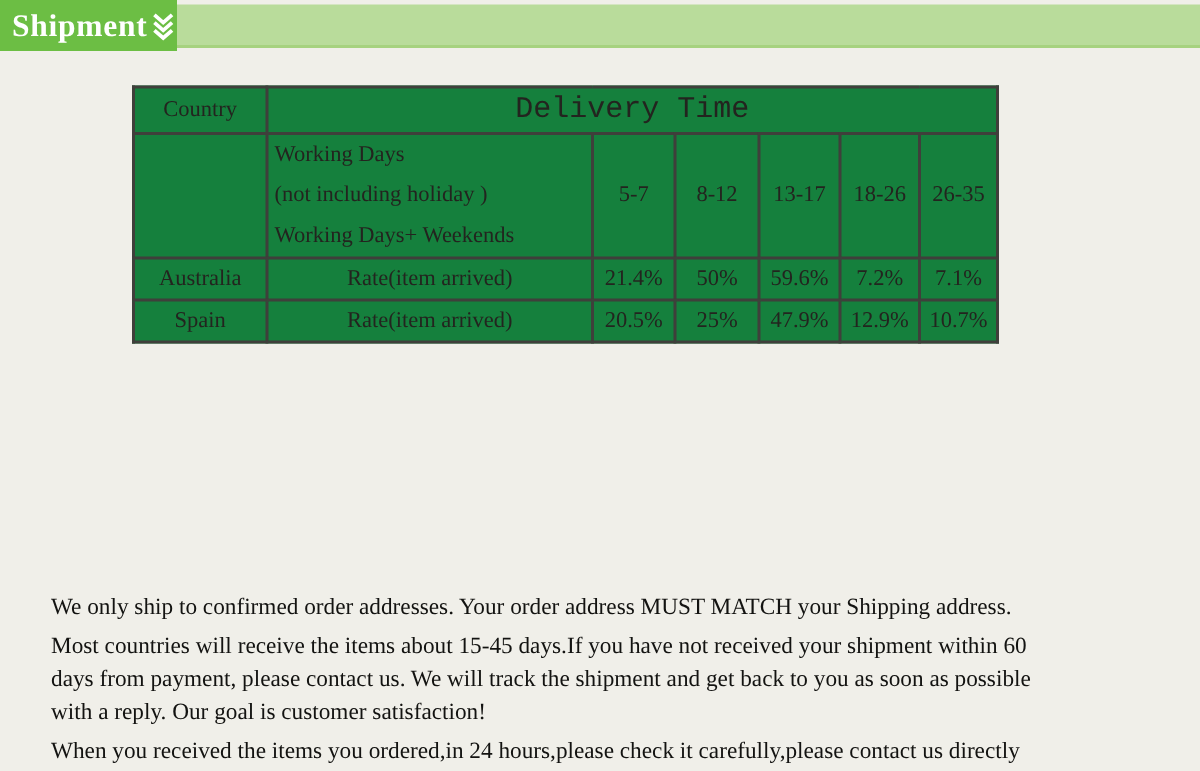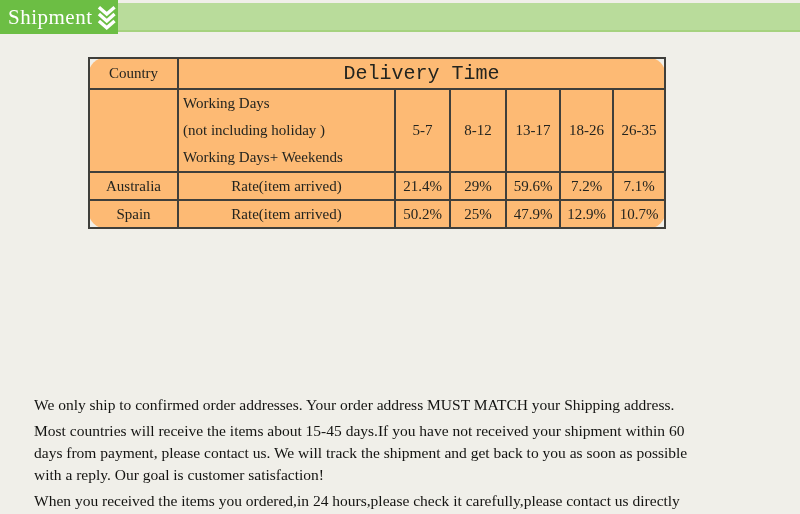--- a/index.html
+++ b/index.html
@@ -28,41 +28,40 @@
     width: 118px;
     height: 34px;
     background: #6cbe44;
     color: #ffffff;
     display: flex;
     align-items: center;
     padding-left: 8px;
   }
   .banner-title {
     font-size: 21px;
-    font-weight: normal;
+    font-weight: bold;
     letter-spacing: 0.5px;
   }
   .banner-chevrons { margin-left: 2px; margin-top: 2px; }
   .banner-bar {
     flex: 1;
     height: 29px;
     margin-top: 3px;
     background: #b9dc9b;
     border-bottom: 2px solid #a6d27f;
   }
 
   
   .table-wrap { position: absolute; left: 88px; top: 57px; }
   table {
     border-collapse: collapse;
     table-layout: fixed;
     width: 576px;
-    background: #fdba74;
+    background: #15803d;
     color: #23241f;
-    border-radius: 19px;
   }
   td {
     border: 2px solid #3f3f3b;
     text-align: center;
     font-size: 15px;
     vertical-align: middle;
     overflow: hidden;
   }
   .r-head1 td { height: 31px; }
   .r-head1 .delivery { font-size: 20px; font-family: Liberation Mono, monospace; }
@@ -137,29 +136,29 @@
         <td>8-12</td>
         <td>13-17</td>
         <td>18-26</td>
         <td>26-35</td>
       </tr>
 
       <tr class="data-row">
         <td>Australia</td>
         <td>Rate(item arrived)</td>
         <td>21.4%</td>
-        <td>29%</td>
+        <td>50%</td>
         <td>59.6%</td>
         <td>7.2%</td>
         <td>7.1%</td>
       </tr>
       <tr class="data-row">
         <td>Spain</td>
         <td>Rate(item arrived)</td>
-        <td>50.2%</td>
+        <td>20.5%</td>
         <td>25%</td>
         <td>47.9%</td>
         <td>12.9%</td>
         <td>10.7%</td>
       </tr>
     </tbody>
       </table>
   </div>
 
   <div class="footer">

